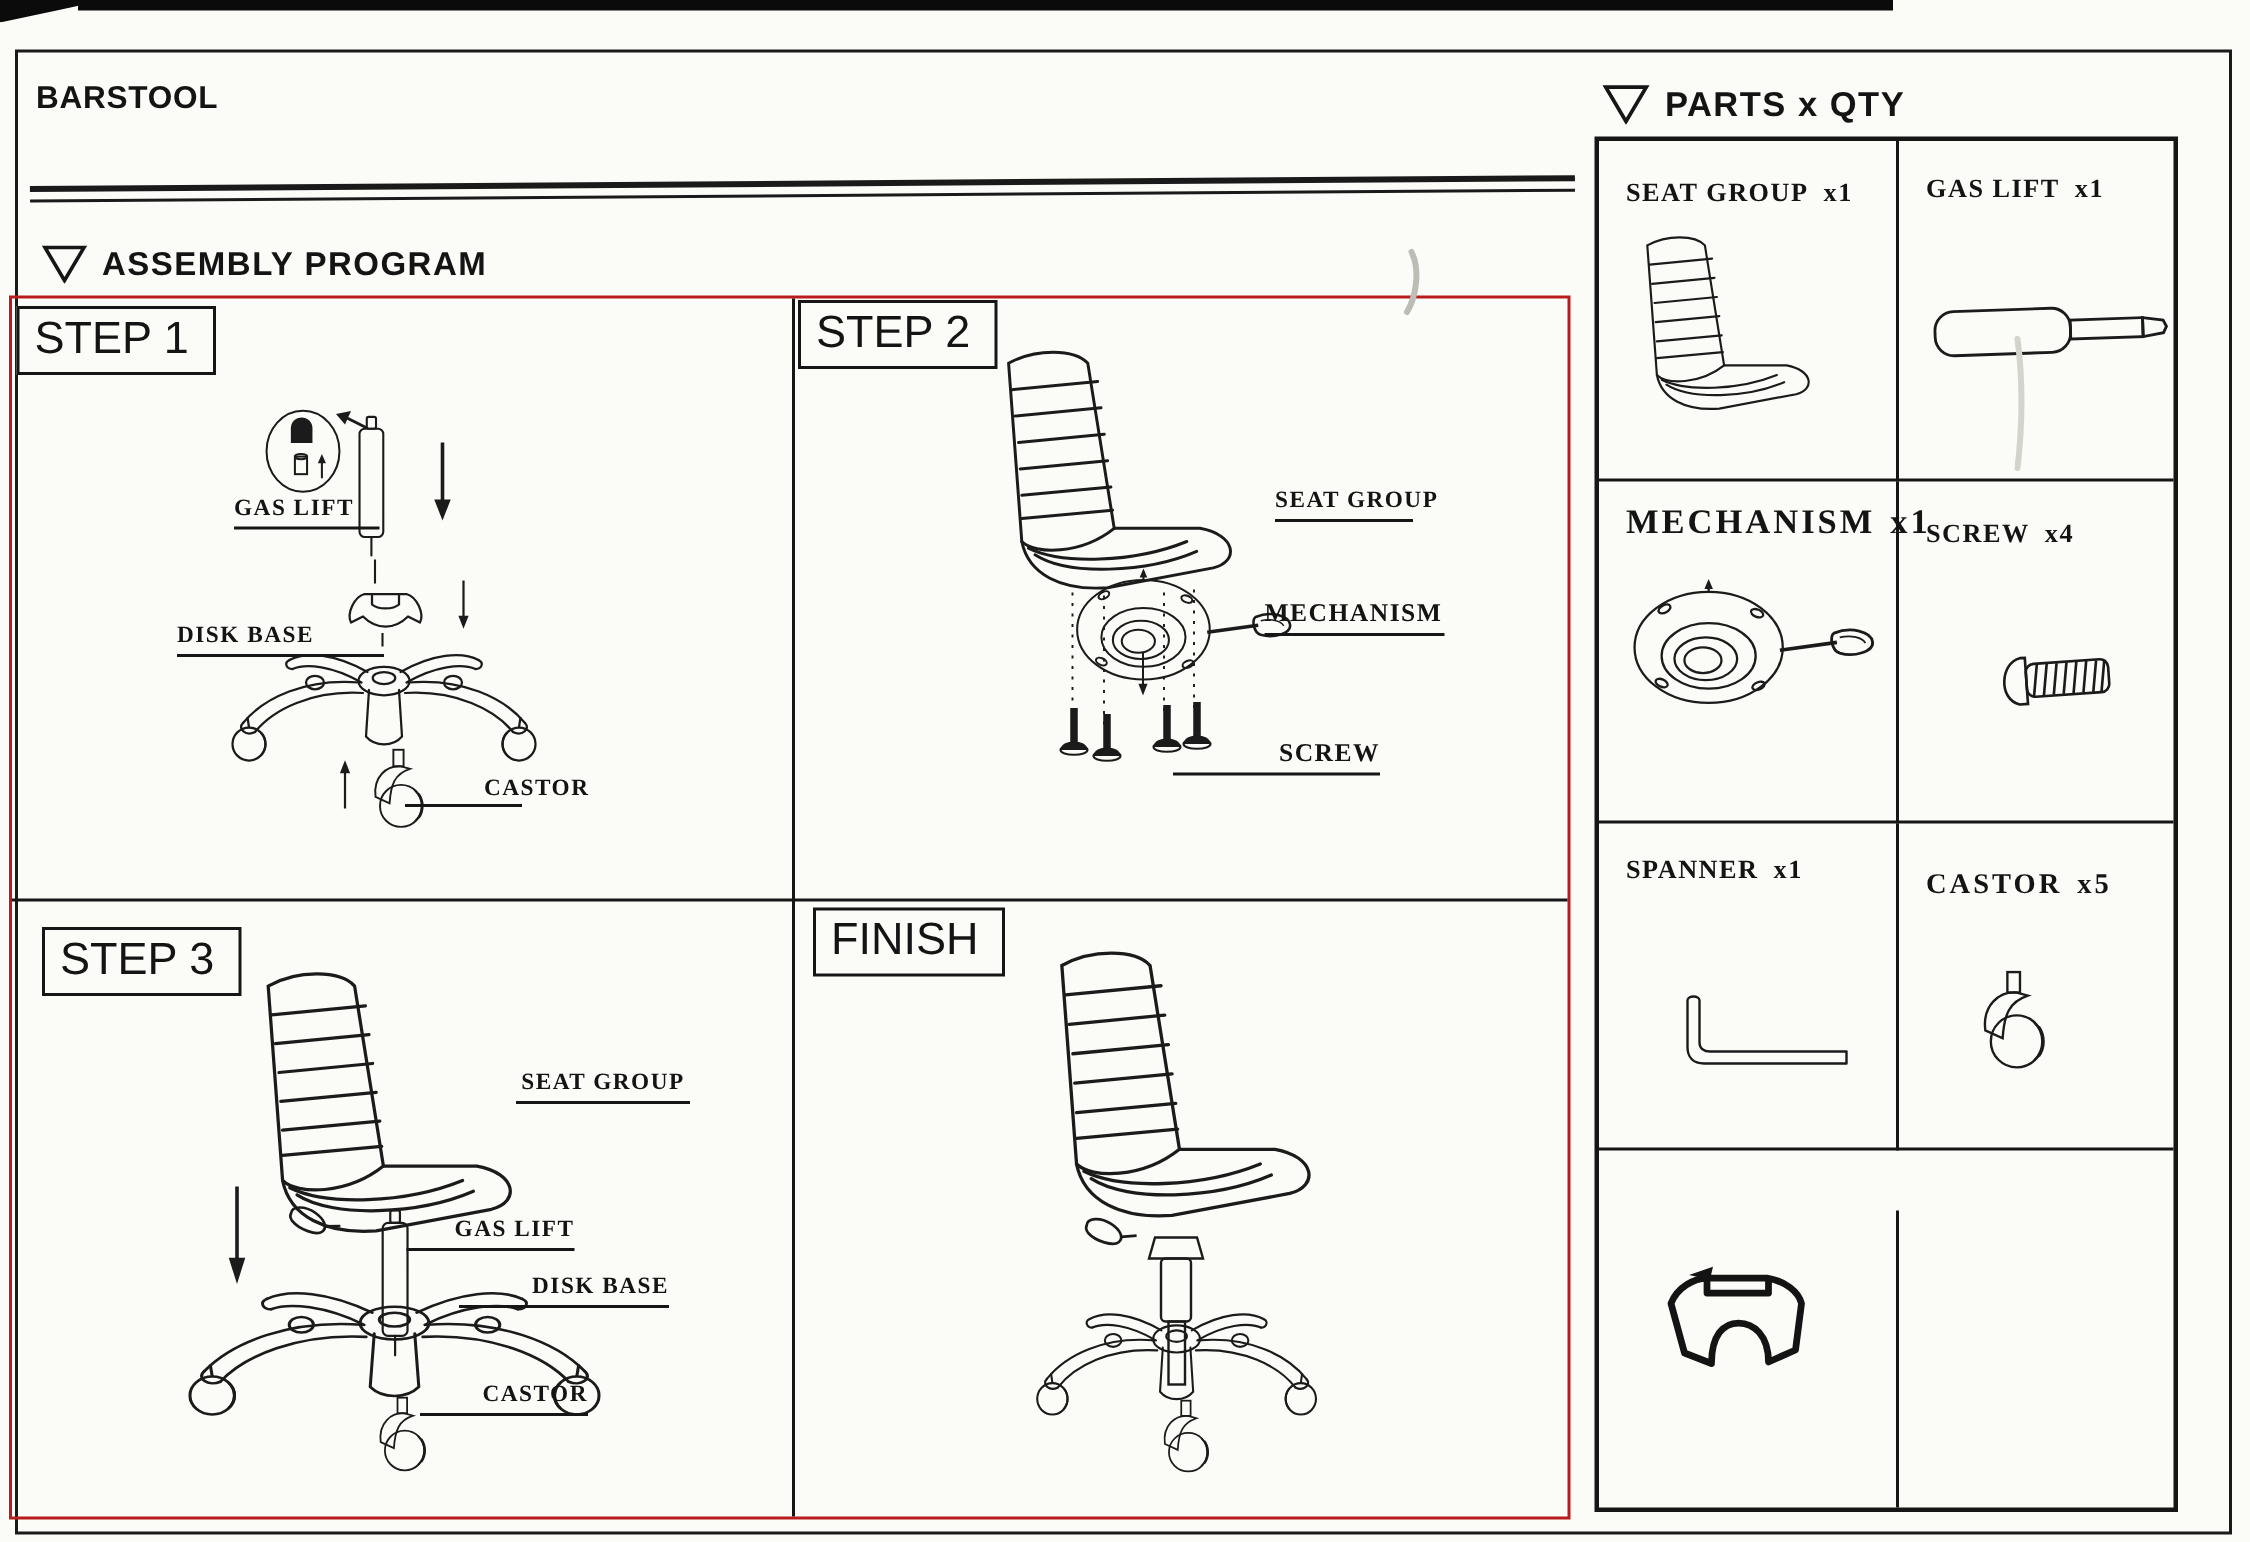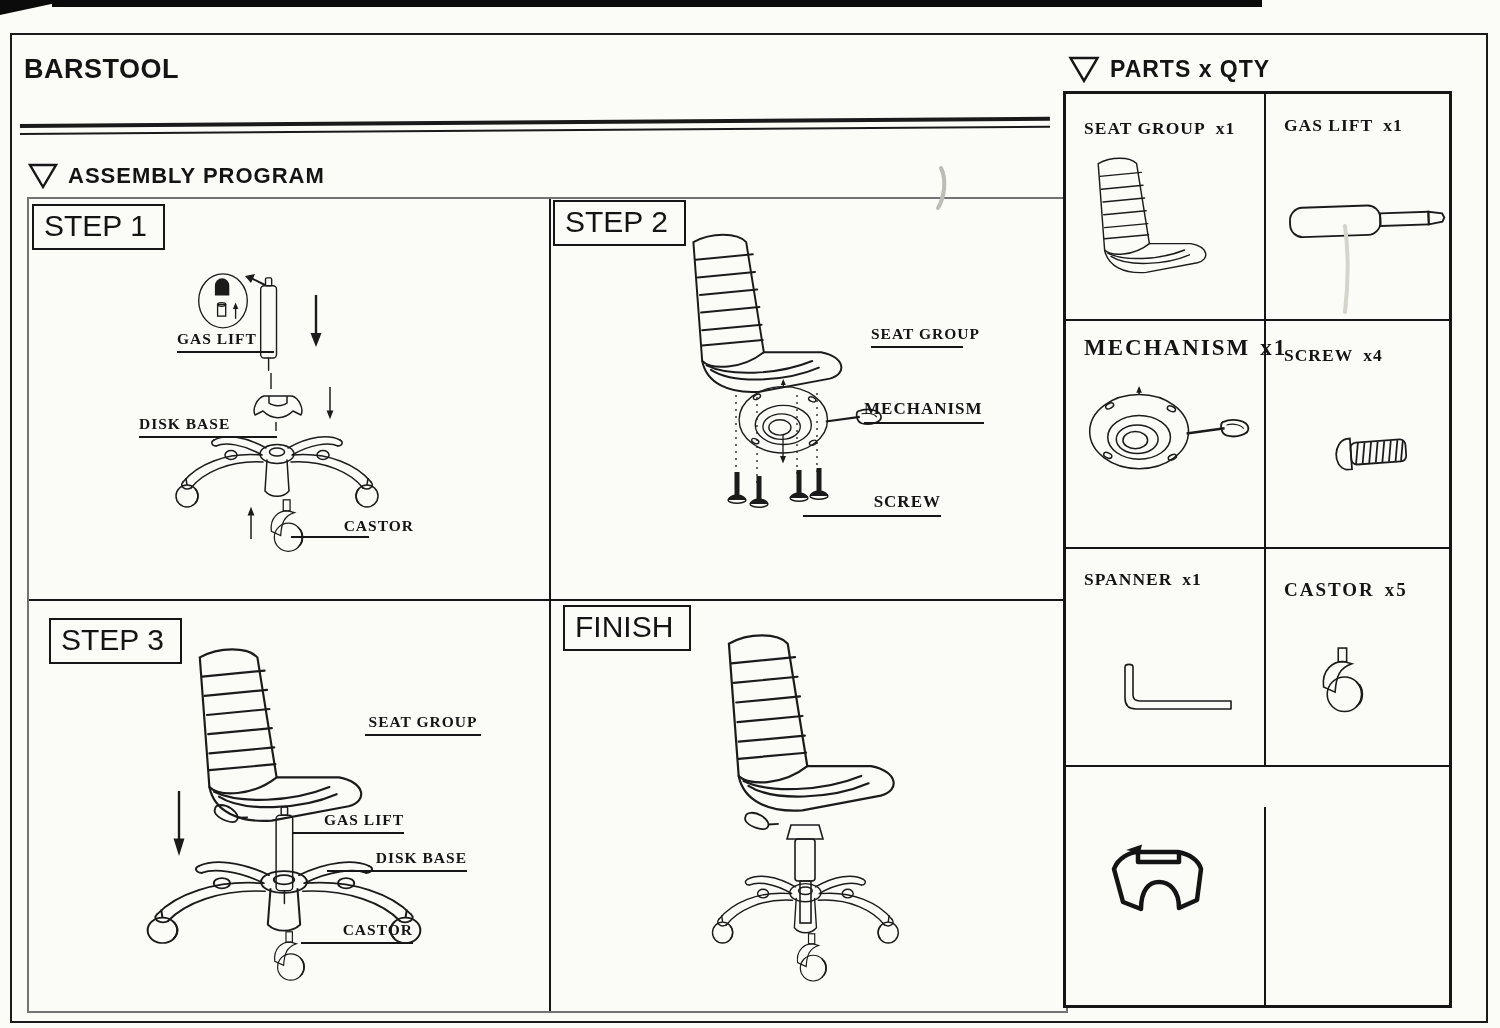--- a/index.html
+++ b/index.html
@@ -6,32 +6,32 @@
   .sheet{position:relative;width:1500px;height:1028px;background:#fbfbf8;overflow:hidden;
          font-family:"Liberation Sans",sans-serif;color:#141414;}
   
   .topstrip{position:absolute;left:52px;top:0;width:1210px;height:7px;background:#0b0b0b;}
   .topwedge{position:absolute;left:0;top:0;width:70px;height:15px;background:#0b0b0b;
             clip-path:polygon(0 0,100% 0,55% 45%,0 100%);}
   .smudge{position:absolute;pointer-events:none;}
   
   .page-border{position:absolute;left:10px;top:33px;width:1474px;height:986px;border:2px solid #1a1a1a;}
   
-  .product{position:absolute;left:24px;top:54px;font-size:27px;font-weight:bold;letter-spacing:.5px;}
+  .product{position:absolute;left:24px;top:54px;font-size:21px;font-weight:bold;letter-spacing:.5px;}
   .title{position:absolute;left:252px;top:58px;font-size:38px;font-weight:bold;letter-spacing:5px;word-spacing:20px;}
   .rules{position:absolute;left:20px;top:124px;width:1030px;transform:rotate(-0.4deg);transform-origin:left center;}
   .rule-a{height:4px;background:#1a1a1a;}
   .rule-b{height:2px;background:#1a1a1a;margin-top:5px;}
   
   .section-head{position:absolute;display:flex;align-items:flex-start;gap:10px;font-weight:bold;}
   .sh-program{left:28px;top:163px;font-size:22px;letter-spacing:1px;}
   .sh-parts{left:1068px;top:56px;font-size:23px;letter-spacing:1px;}
   .tri{display:inline-block;}
   
-  .grid{position:absolute;left:27px;top:197px;width:1037px;height:812px;border:2px solid #737373;}
+  .grid{position:absolute;left:6px;top:197px;width:1037px;height:812px;border:2px solid #b91c1c;}
   .vdiv{position:absolute;left:520px;top:0;width:2px;height:100%;background:#161616;}
   .hdiv{position:absolute;left:0;top:400px;width:100%;height:2px;background:#161616;}
   .panel{position:absolute;}
   .p1{left:0;top:0;width:520px;height:400px;}
   .p2{left:522px;top:0;width:515px;height:400px;}
   .p3{left:0;top:402px;width:520px;height:408px;}
   .p4{left:522px;top:402px;width:598px;height:408px;}
   .step-box{position:absolute;border:2px solid #161616;background:#fbfbf8;font-size:30px;
             padding:3px 16px 6px 10px;line-height:1.1;}
   .drawing{position:absolute;left:0;top:0;}

